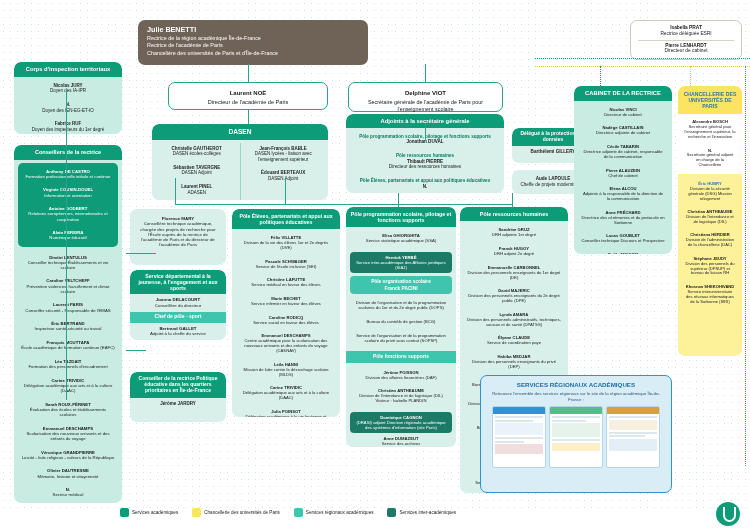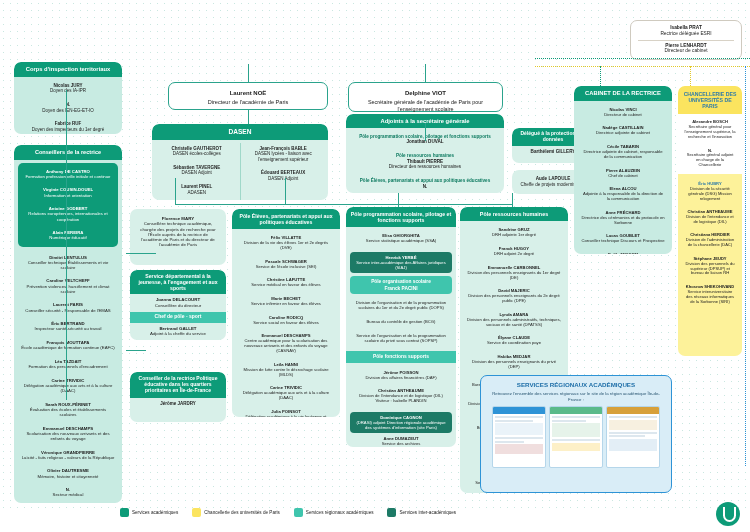--- a/index.html
+++ b/index.html
@@ -75,20 +75,28 @@
   <div class="ln" style="left:66px; top:90px; width:1.2px; height:310px;"></div>
   <div class="ln" style="left:126px; top:253px; width:30px; height:1.2px;"></div>
   <div class="ln" style="left:126px; top:350px; width:20px; height:1.2px;"></div>
 
   <div class="ln-d" style="left:600px; top:66px; width:0; height:20px; border-left:1.3px dotted #0d9b78;"></div>
   <div class="ln-d" style="left:690px; top:66px; width:0; height:20px; border-left:1.3px dotted #e3c92b;"></div>
   <div class="ln-d" style="left:535px; top:58px; width:215px; height:0; border-top:1.3px dotted #0d9b78;"></div>
   <div class="ln-d" style="left:535px; top:66px; width:215px; height:0; border-top:1.3px dotted #e3c92b;"></div>
   <div class="ln-d" style="left:745px; top:66px; width:0; height:400px; border-left:1.3px dotted #2e93d6;"></div>
 
+  <div class="box c-dark" style="left:138px; top:20px; width:230px; height:45px; padding:5px 9px;">
+    <div style="font-size:7.2px; font-weight:bold;">Julie BENETTI</div>
+    <div style="font-size:5.4px; line-height:1.35; margin-top:1px;">
+      <div>Rectrice de la région académique Île-de-France</div>
+      <div>Rectrice de l'académie de Paris</div>
+      <div>Chancelière des universités de Paris et d'Île-de-France</div>
+    </div>
+  </div>
 
   <div class="box c-grey" style="left:630px; top:20px; width:112px; height:40px; padding:3px;">
     <div class="bodytxt" style="font-size:4.8px; padding:1px;">
       <span class="nm">Isabella PRAT</span>
       <span class="rl">Rectrice déléguée ESRI</span>
     </div>
     <div style="border-top:1px solid #d8d2c6; margin:2px 4px 0;"></div>
     <div class="bodytxt" style="font-size:4.8px; padding:2px 1px 0;">
       <span class="nm">Pierre LENHARDT</span>
       <span class="rl">Directeur de cabinet</span>

